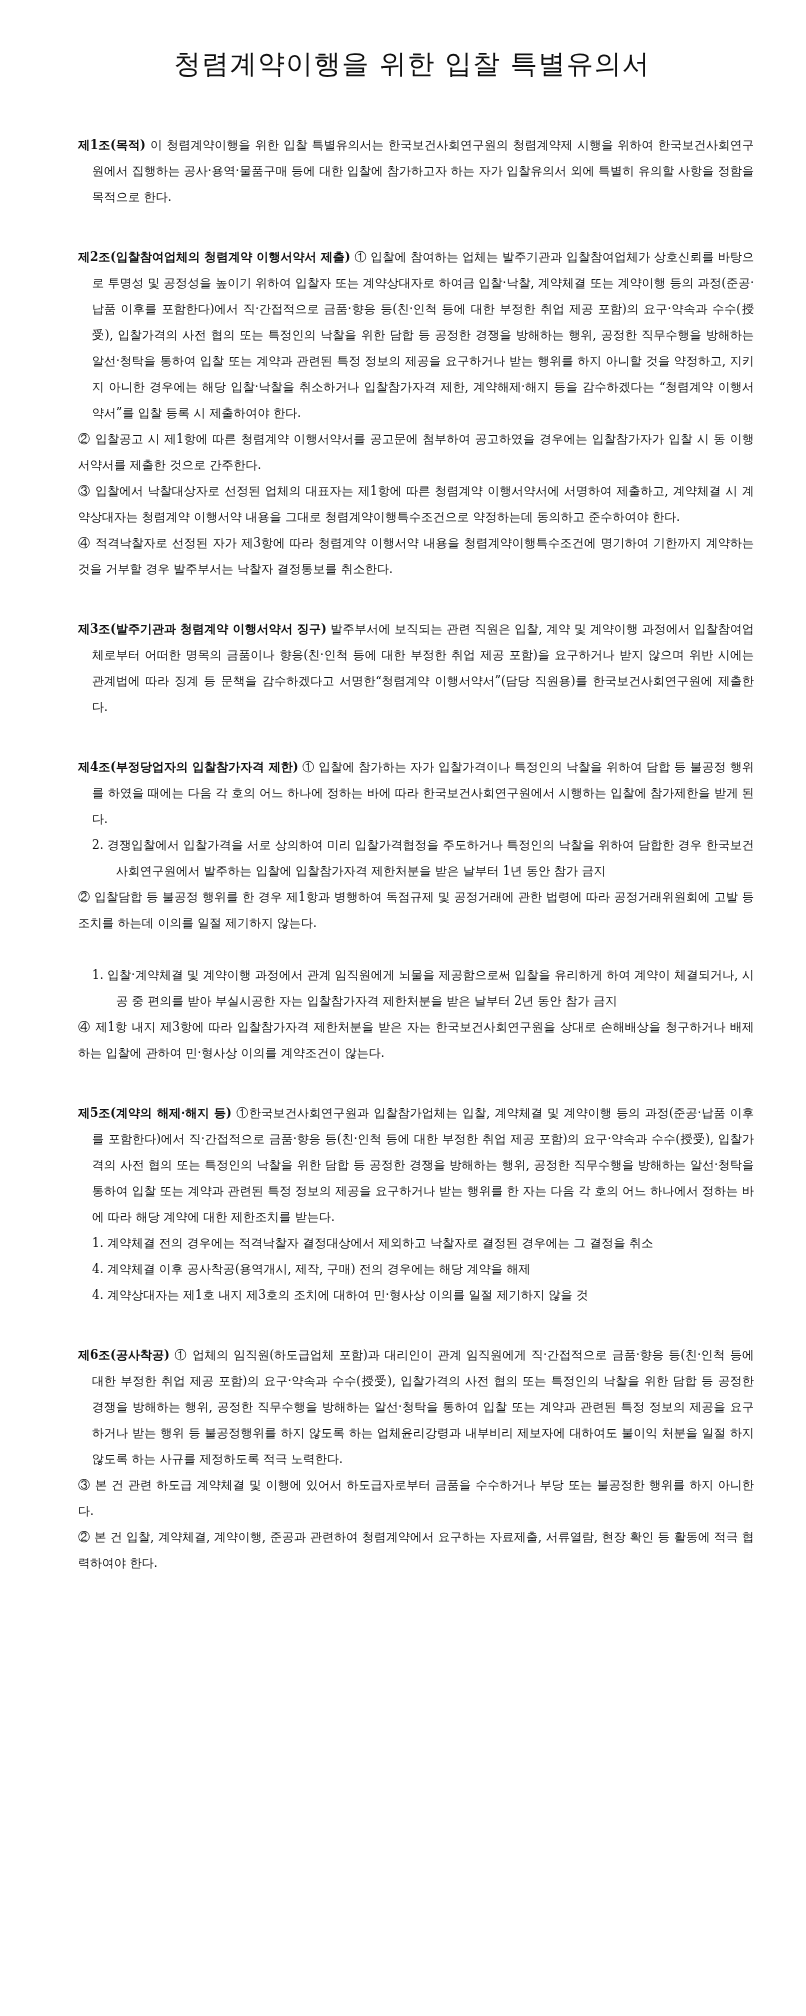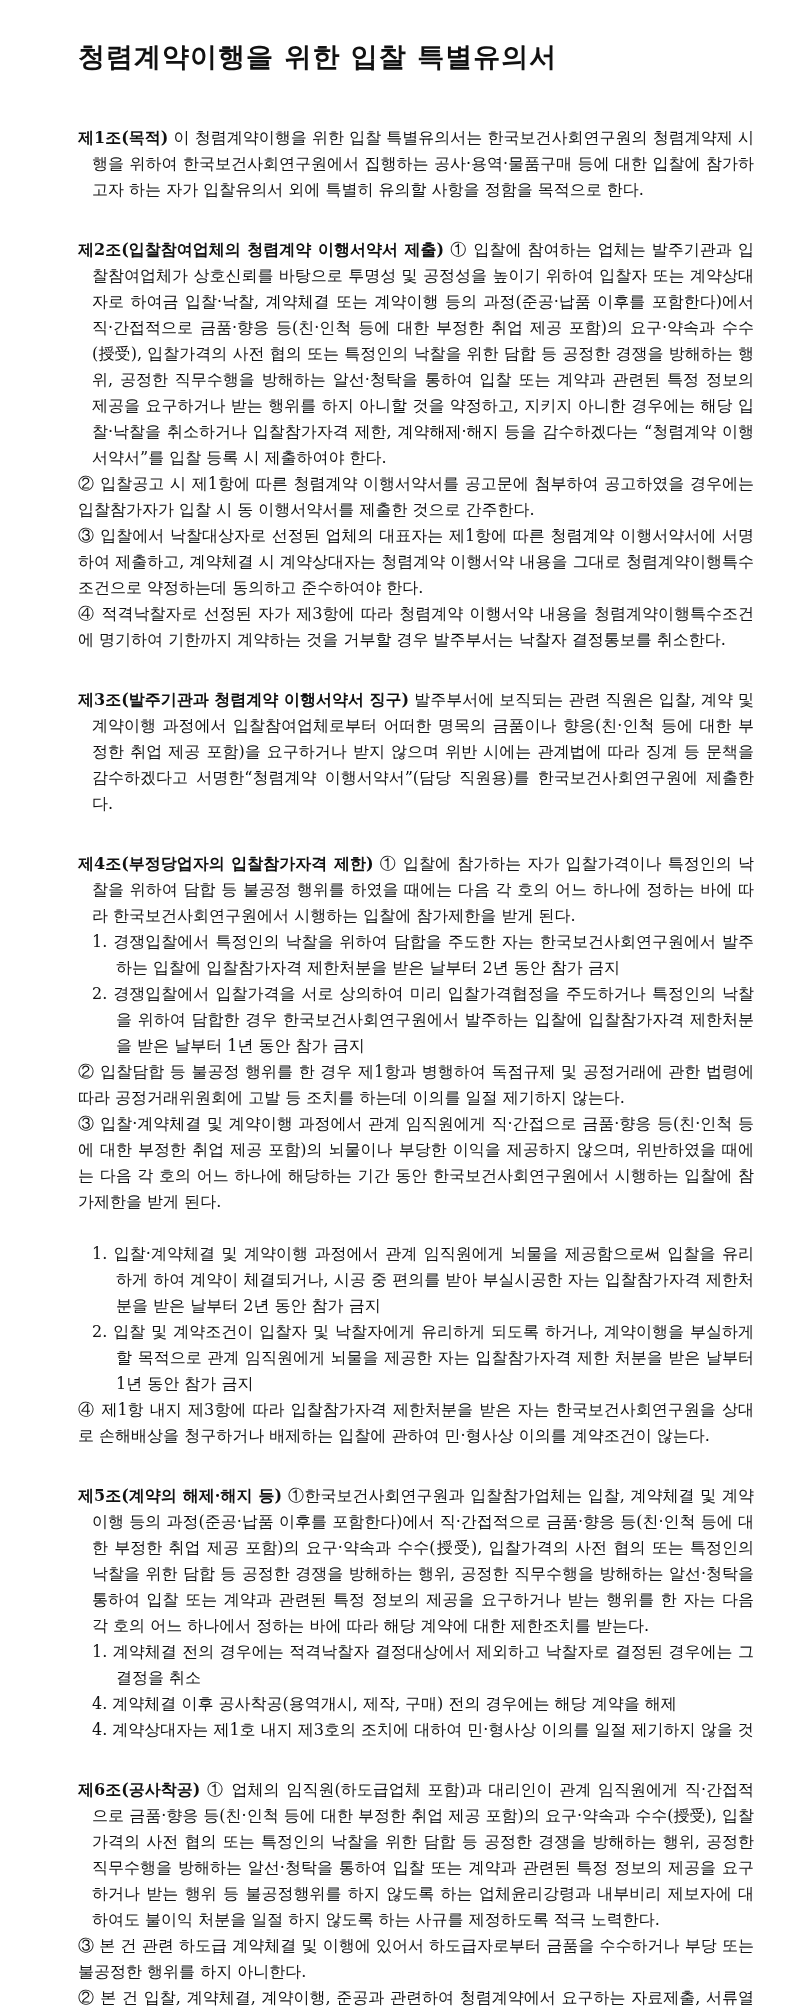--- a/index.html
+++ b/index.html
@@ -1,19 +1,19 @@
 <!DOCTYPE html>
 <html><head>
 <meta charset="utf-8">
 <style>
   html, body { margin: 0; padding: 0; background: #ffffff; }
   body { width: 806px; min-height: 2016px; font-family: "DejaVu Serif", "Liberation Serif", serif; color: #111; }
   .page { padding: 38px 40px 40px 78px; box-sizing: border-box; width: 806px; }
-  .title { text-align: left; font-family: "DejaVu Sans", "Liberation Sans", sans-serif; font-size: 27px; font-weight: bold; letter-spacing: 1px; margin: 1px 0 50px 0; padding-right: 20px; }
-  .article { margin: 0 12px 34px 0; font-size: 16px; line-height: 26px; text-align: justify; }
+  .title { text-align: center; font-family: "DejaVu Sans", "Liberation Sans", sans-serif; font-size: 27px; font-weight: normal; letter-spacing: 1px; margin: 8px 0 50px 0; padding-right: 20px; }
+  .article { margin: 0 12px 34px 0; font-size: 12px; line-height: 26px; text-align: justify; }
   .article p { margin: 0; }
   .lead { padding-left: 14px; text-indent: -14px; }
   .art-head { font-weight: bold; }
   .para { padding-left: 0; }
   .list { margin: 0; padding: 0; list-style: none; }
   .list li { padding-left: 38px; text-indent: -24px; }
   .gap { height: 26px; }
 </style>
 </head>
 <body>
@@ -32,29 +32,26 @@
     <p class="para">④ 적격낙찰자로 선정된 자가 제3항에 따라 청렴계약 이행서약 내용을 청렴계약이행특수조건에 명기하여 기한까지 계약하는 것을 거부할 경우 발주부서는 낙찰자 결정통보를 취소한다.</p>
   </section>
 
   <section class="article">
     <p class="lead"><span class="art-head">제3조(발주기관과 청렴계약 이행서약서 징구)</span> <span>발주부서에 보직되는 관련 직원은 입찰, 계약 및 계약이행 과정에서 입찰참여업체로부터 어떠한 명목의 금품이나 향응(친·인척 등에 대한 부정한 취업 제공 포함)을 요구하거나 받지 않으며 위반 시에는 관계법에 따라 징계 등 문책을 감수하겠다고 서명한“청렴계약 이행서약서”(담당 직원용)를 한국보건사회연구원에 제출한다.</span></p>
   </section>
 
   <section class="article">
     <p class="lead"><span class="art-head">제4조(부정당업자의 입찰참가자격 제한)</span> <span>① 입찰에 참가하는 자가 입찰가격이나 특정인의 낙찰을 위하여 담합 등 불공정 행위를 하였을 때에는 다음 각 호의 어느 하나에 정하는 바에 따라 한국보건사회연구원에서 시행하는 입찰에 참가제한을 받게 된다.</span></p>
     <ul class="list">
-      <li>1. 경쟁입찰에서 특정인의 낙찰을 위하여 담합을 주도한 자는 한국보건사회연구원에서 발주하는 입찰에 입찰참가자격 제한처분을 받은 날부터 2년 동안 참가 금지</li>
       <li>2. 경쟁입찰에서 입찰가격을 서로 상의하여 미리 입찰가격협정을 주도하거나 특정인의 낙찰을 위하여 담합한 경우 한국보건사회연구원에서 발주하는 입찰에 입찰참가자격 제한처분을 받은 날부터 1년 동안 참가 금지</li>
     </ul>
     <p class="para">② 입찰담합 등 불공정 행위를 한 경우 제1항과 병행하여 독점규제 및 공정거래에 관한 법령에 따라 공정거래위원회에 고발 등 조치를 하는데 이의를 일절 제기하지 않는다.</p>
-    <p class="para">③ 입찰·계약체결 및 계약이행 과정에서 관계 임직원에게 직·간접으로 금품·향응 등(친·인척 등에 대한 부정한 취업 제공 포함)의 뇌물이나 부당한 이익을 제공하지 않으며, 위반하였을 때에는 다음 각 호의 어느 하나에 해당하는 기간 동안 한국보건사회연구원에서 시행하는 입찰에 참가제한을 받게 된다.</p>
     <div class="gap"></div>
     <ul class="list">
       <li>1. 입찰·계약체결 및 계약이행 과정에서 관계 임직원에게 뇌물을 제공함으로써 입찰을 유리하게 하여 계약이 체결되거나, 시공 중 편의를 받아 부실시공한 자는 입찰참가자격 제한처분을 받은 날부터 2년 동안 참가 금지</li>
-      <li>2. 입찰 및 계약조건이 입찰자 및 낙찰자에게 유리하게 되도록 하거나, 계약이행을 부실하게 할 목적으로 관계 임직원에게 뇌물을 제공한 자는 입찰참가자격 제한 처분을 받은 날부터 1년 동안 참가 금지</li>
     </ul>
     <p class="para">④ 제1항 내지 제3항에 따라 입찰참가자격 제한처분을 받은 자는 한국보건사회연구원을 상대로 손해배상을 청구하거나 배제하는 입찰에 관하여 민·형사상 이의를 계약조건이 않는다.</p>
   </section>
 
   <section class="article">
     <p class="lead"><span class="art-head">제5조(계약의 해제·해지 등)</span> <span>①한국보건사회연구원과 입찰참가업체는 입찰, 계약체결 및 계약이행 등의 과정(준공·납품 이후를 포함한다)에서 직·간접적으로 금품·향응 등(친·인척 등에 대한 부정한 취업 제공 포함)의 요구·약속과 수수(授受), 입찰가격의 사전 협의 또는 특정인의 낙찰을 위한 담합 등 공정한 경쟁을 방해하는 행위, 공정한 직무수행을 방해하는 알선·청탁을 통하여 입찰 또는 계약과 관련된 특정 정보의 제공을 요구하거나 받는 행위를 한 자는 다음 각 호의 어느 하나에서 정하는 바에 따라 해당 계약에 대한 제한조치를 받는다.</span></p>
     <ul class="list">
       <li>1. 계약체결 전의 경우에는 적격낙찰자 결정대상에서 제외하고 낙찰자로 결정된 경우에는 그 결정을 취소</li>
       <li>4. 계약체결 이후 공사착공(용역개시, 제작, 구매) 전의 경우에는 해당 계약을 해제</li>
       <li>4. 계약상대자는 제1호 내지 제3호의 조치에 대하여 민·형사상 이의를 일절 제기하지 않을 것</li>

